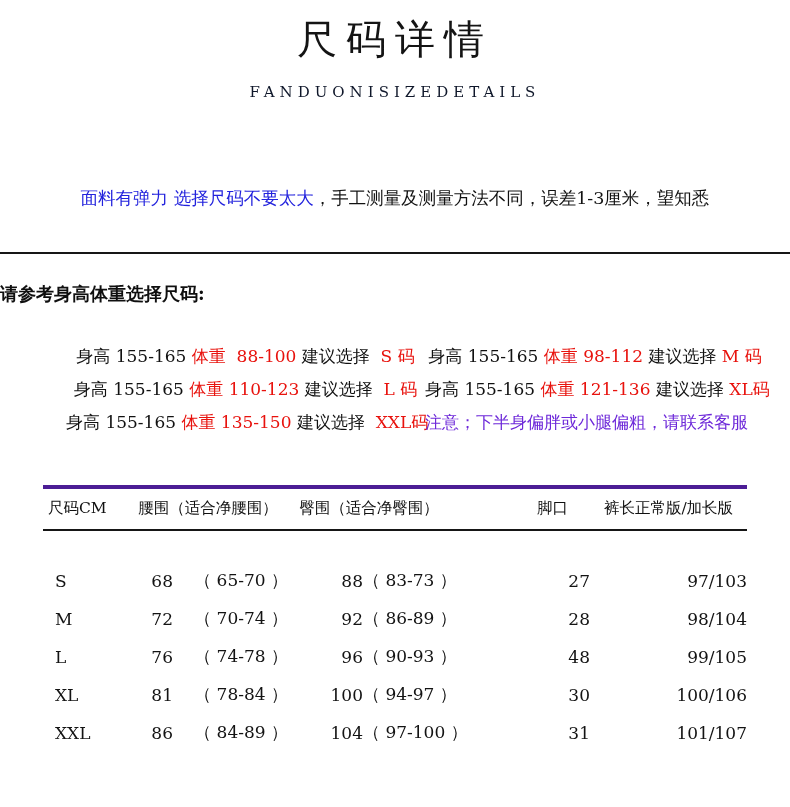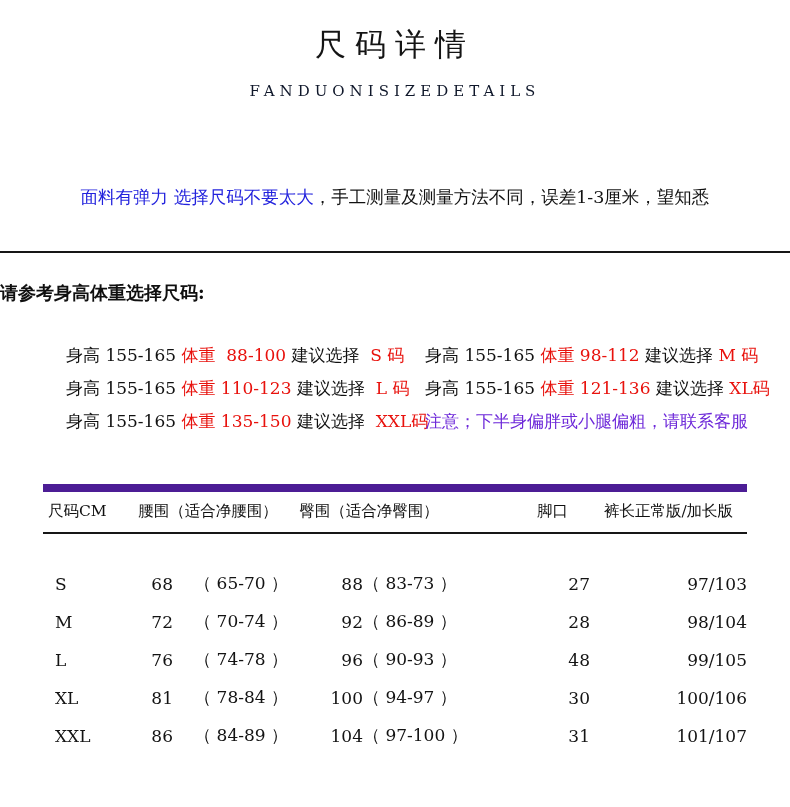--- a/index.html
+++ b/index.html
@@ -15,23 +15,23 @@
   }
   .page {
     width: 790px;
     min-height: 807px;
     background: #ffffff;
     overflow: hidden;
   }
 
   
   .title {
-    margin-top: 24px;
-    text-align: center;
-    font-size: 31px;
+    margin-top: 12px;
+    text-align: center;
+    font-size: 40px;
     letter-spacing: 9px;
     color: #141414;
   }
   .subtitle {
     margin-top: 16px;
     text-align: center;
     font-size: 15px;
     letter-spacing: 5px;
     color: #0f172a;
   }
@@ -66,41 +66,42 @@
     padding-left: 66px;
     display: flex;
   }
   .guide-col-left  { width: 359px; }
   .guide-col-right { width: 340px; }
   .guide-row {
     font-size: 17px;
     line-height: 33px;
     white-space: pre;
     color: #111;
+    text-align: center;
   }
   .guide-row .red { color: #e8120d; }
   .guide-note {
     font-size: 17px;
     line-height: 33px;
     color: #6d28d9;
     white-space: pre;
   }
 
   
   .size-table-wrap { margin: 46px 0 0 43px; }
   table.size-table {
     width: 704px;
     border-collapse: collapse;
     table-layout: fixed;
   }
   table.size-table thead th {
     font-weight: normal;
     font-size: 15.5px;
     color: #101010;
-    border-top: 8px solid #4c1d95;
+    border-top: 4px solid #4c1d95;
     border-bottom: 2px solid #161616;
     padding: 9px 0 10px 0;
     text-align: center;
     white-space: nowrap;
   }
   table.size-table thead th.col-size {
     text-align: left;
     padding-left: 5px;
   }
   table.size-table tbody td {

